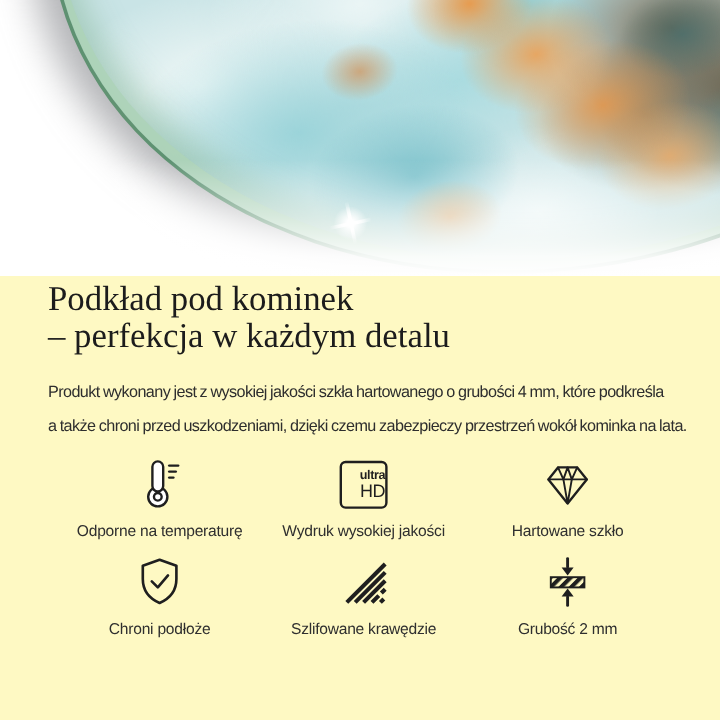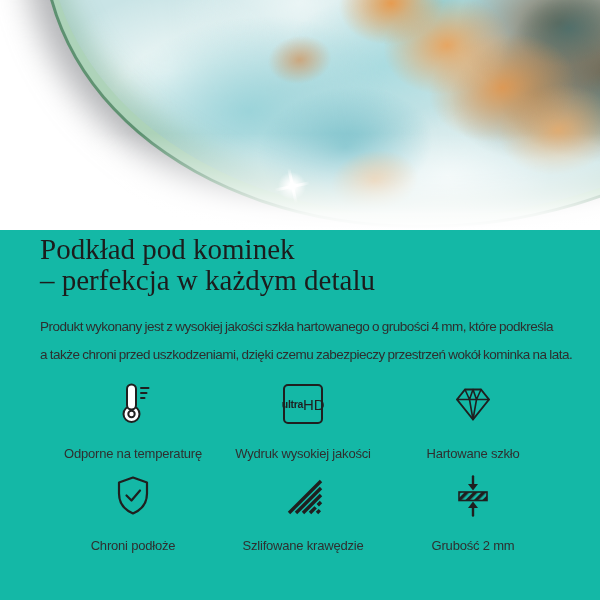--- a/index.html
+++ b/index.html
@@ -1,17 +1,17 @@
 <!DOCTYPE html>
 <html lang="pl"><head>
 <meta charset="utf-8">
 <style>
   html,body{margin:0;padding:0;background:#fff;}
   .page{
-    position:relative;width:600px;height:600px;overflow:hidden;background:#14b8a6;
+    position:relative;width:600px;height:600px;overflow:hidden;background:#fef9c3;
     font-family:"Liberation Sans",sans-serif;color:#2e2e2e;
   }
   
   .hero{position:relative;height:230px;overflow:hidden;background:#fff;}
   .glass-shadow{
     position:absolute;left:22px;top:-392px;width:820px;height:620px;border-radius:50%;
     transform:rotate(-8deg);background:rgba(114,116,122,.55);filter:blur(16px);
   }
   .glass{
     position:absolute;left:40px;top:-400px;width:820px;height:620px;border-radius:50%;
@@ -62,24 +62,24 @@
   h1 .h-line{display:block;white-space:nowrap;}
   .desc{margin-top:17px;font-size:13.5px;line-height:28px;color:#2e2e2e;letter-spacing:-0.5px;word-spacing:-0.5px;}
   .desc div{white-space:nowrap;}
   
   .features{
     margin:12px 0 0 8px;width:510px;
     display:grid;grid-template-columns:repeat(3,1fr);row-gap:12px;
   }
   .feature{display:flex;flex-direction:column;align-items:center;}
   .icon-wrap{height:46px;display:flex;align-items:center;justify-content:center;color:#1f1f1f;}
-  .f-label{margin-top:19px;font-size:13px;letter-spacing:-0.2px;color:#2f2f2f;white-space:nowrap;}
+  .f-label{margin-top:8px;font-size:13px;letter-spacing:-0.2px;color:#2f2f2f;white-space:nowrap;}
   .uhd-box{
     width:36px;height:36px;border:2.5px solid #1f1f1f;border-radius:5px;
-    display:flex;align-items:center;justify-content:center;color:#1f1f1f;
+    display:flex;flex-direction:column;align-items:flex-end;justify-content:center;color:#1f1f1f;
   }
   .uhd-top{font-size:10.5px;font-weight:700;line-height:11px;letter-spacing:-0.3px;}
   .uhd-bottom{font-size:15px;font-weight:400;line-height:15px;letter-spacing:-0.3px;}
 </style>
 </head>
 <body>
 
 <div class="page">
 
   <div class="hero">

